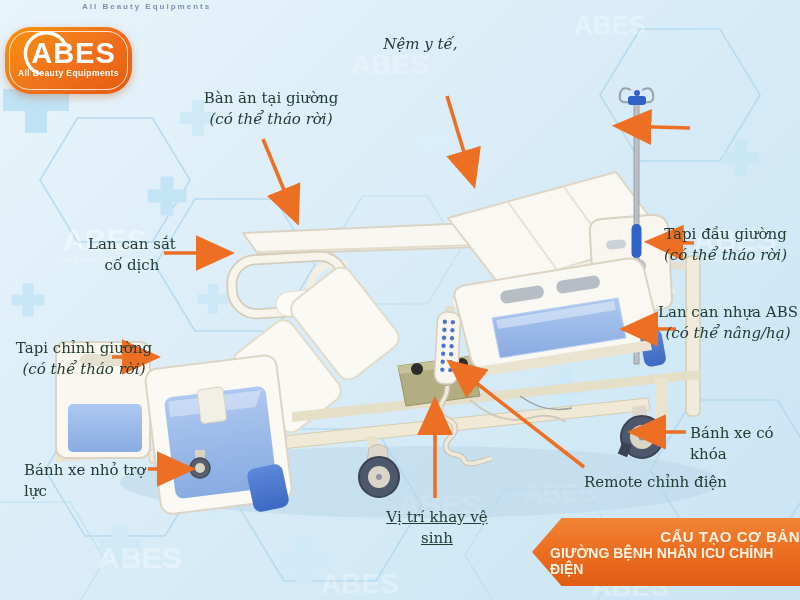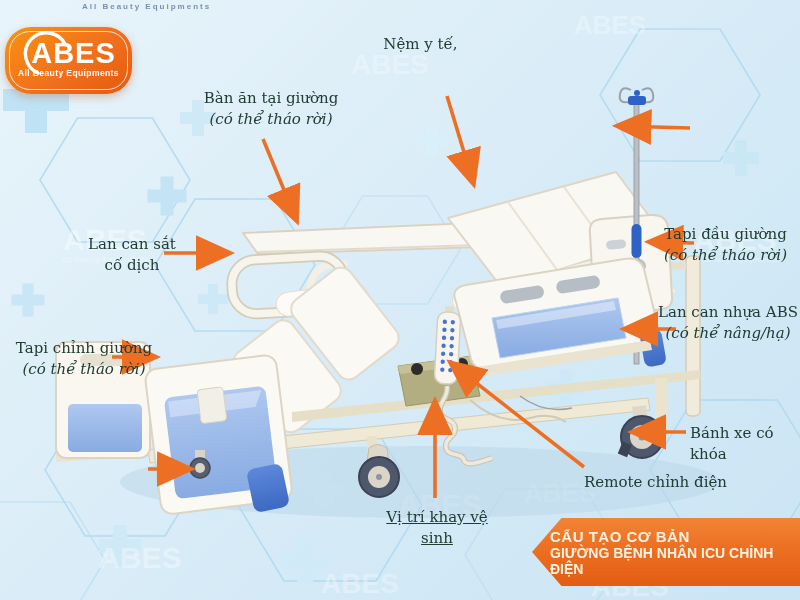--- a/index.html
+++ b/index.html
@@ -22,38 +22,38 @@
     content:"";position:absolute;inset:4px;border:1.6px solid rgba(255,255,255,.8);
     border-radius:21px;pointer-events:none;
   }
   .logo-name{margin-top:11px;font-size:29px;font-weight:800;letter-spacing:1px;line-height:30px;padding-left:10px;}
   .logo-tagline{font-size:8.5px;font-weight:700;letter-spacing:.4px;}
   .logo-arc{position:absolute;left:0;top:0;}
 
   
   .callout{position:absolute;color:#203c33;font-size:15px;line-height:1.42;text-align:center;}
   .callout .sub{font-style:italic;}
-  .c-mattress{left:338px;top:34px;width:165px;}
+  .c-mattress{left:338px;top:34px;width:165px;font-style:italic;}
   .c-table{left:182px;top:88px;width:178px;}
   .c-iv{left:692px;top:119px;width:106px;text-align:left;}
   .c-fixed{left:78px;top:234px;width:108px;}
   .c-head{left:653px;top:224px;width:145px;}
   .c-abs{left:658px;top:302px;width:140px;}
   .c-foot{left:8px;top:338px;width:152px;}
   .c-support{left:24px;top:460px;width:132px;text-align:left;}
   .c-lock{left:690px;top:423px;width:110px;text-align:left;}
   .c-remote{left:584px;top:472px;width:145px;text-align:left;}
   .c-toilet{left:378px;top:507px;width:118px;text-decoration:underline;}
 
   
   .banner{
     position:absolute;right:0;top:518px;width:268px;height:68px;
     background:linear-gradient(180deg,#f28436 0%,#ec6f22 45%,#e35d14 100%);
     clip-path:polygon(0 50%,11% 0,100% 0,100% 100%,11% 100%);
-    display:flex;flex-direction:column;justify-content:center;align-items:flex-start;
+    display:flex;flex-direction:column;justify-content:center;align-items:flex-end;
     color:#fff2e2;font-family:"Liberation Sans",sans-serif;font-weight:700;
     padding-left:18px;box-sizing:border-box;
   }
   .banner .b1{font-size:15px;letter-spacing:.5px;}
   .banner .b2{font-size:14px;margin-top:0;letter-spacing:0;}
 
   .top-tagline{
     position:absolute;left:82px;top:2px;font-family:"Liberation Sans",sans-serif;
     font-size:8px;font-weight:700;color:#44598a;opacity:.65;letter-spacing:2px;
   }
@@ -294,20 +294,23 @@
     <div class="sub">(có thể tháo rời)</div>
   </div>
   <div class="callout c-abs">
     <div>Lan can nhựa ABS</div>
     <div class="sub">(có thể nâng/hạ)</div>
   </div>
   <div class="callout c-foot">
     <div>Tapi chỉnh giường</div>
     <div class="sub">(có thể tháo rời)</div>
   </div>
+  <div class="callout c-support">
+    <div>Bánh xe nhỏ trợ lực</div>
+  </div>
   <div class="callout c-lock">
     <div>Bánh xe có khóa</div>
   </div>
   <div class="callout c-remote">
     <div>Remote chỉnh điện</div>
   </div>
   <div class="callout c-toilet">
     <div>Vị trí khay vệ sinh</div>
   </div>
 

